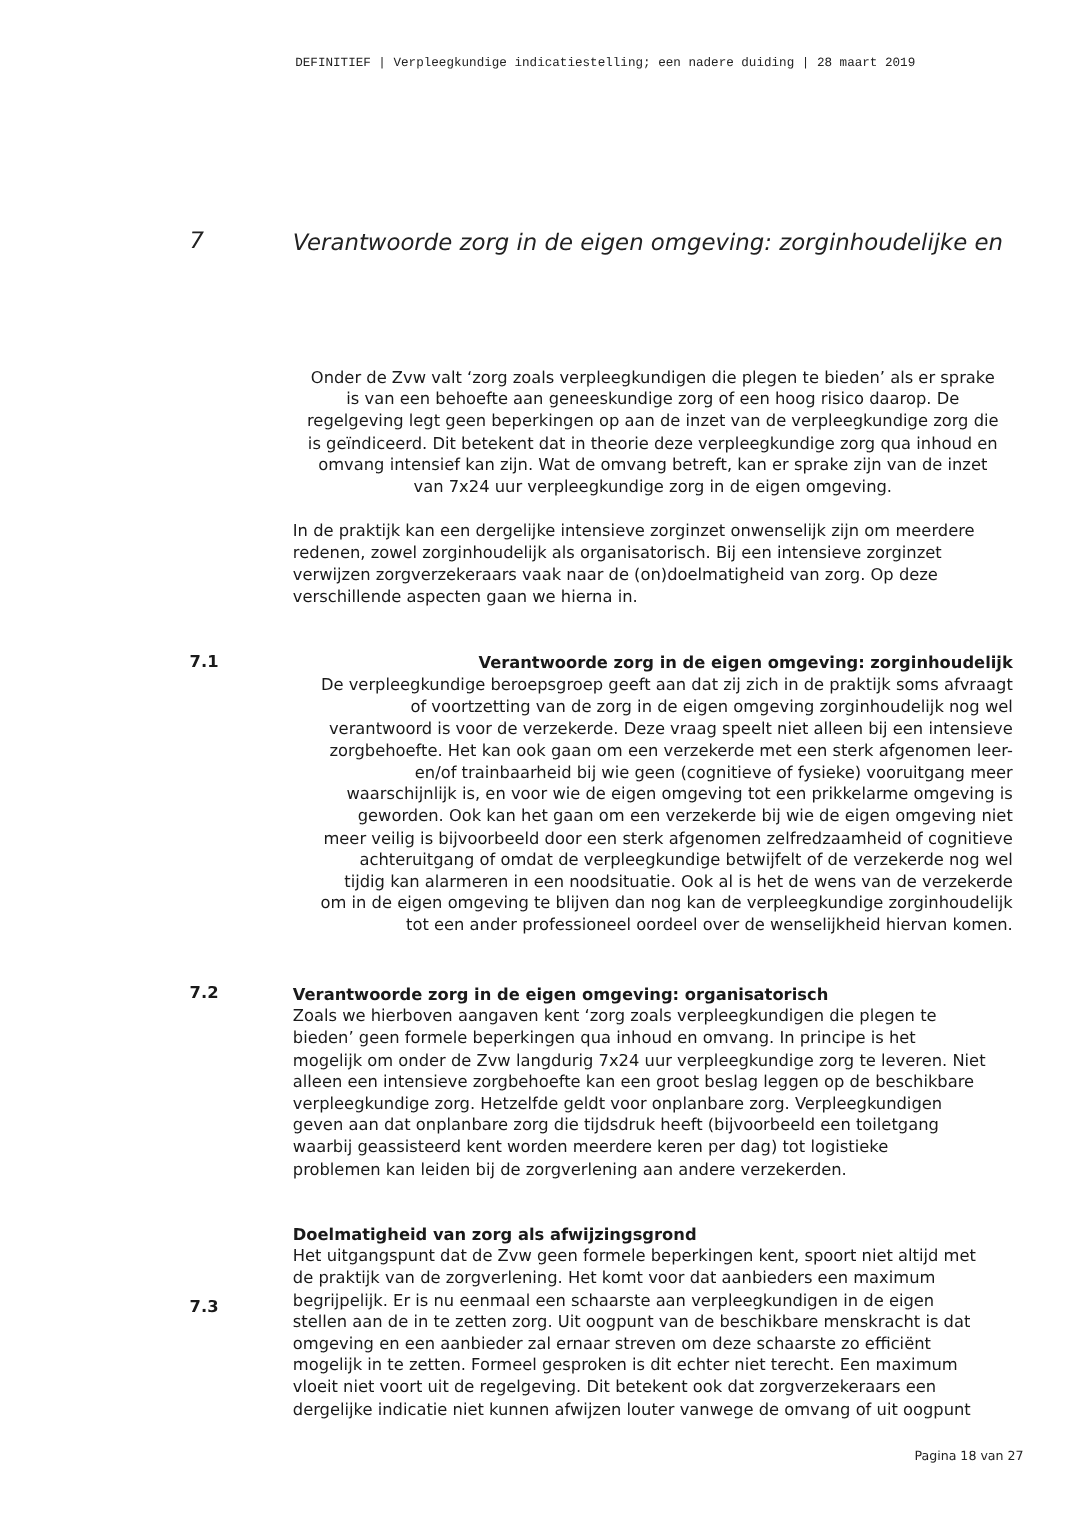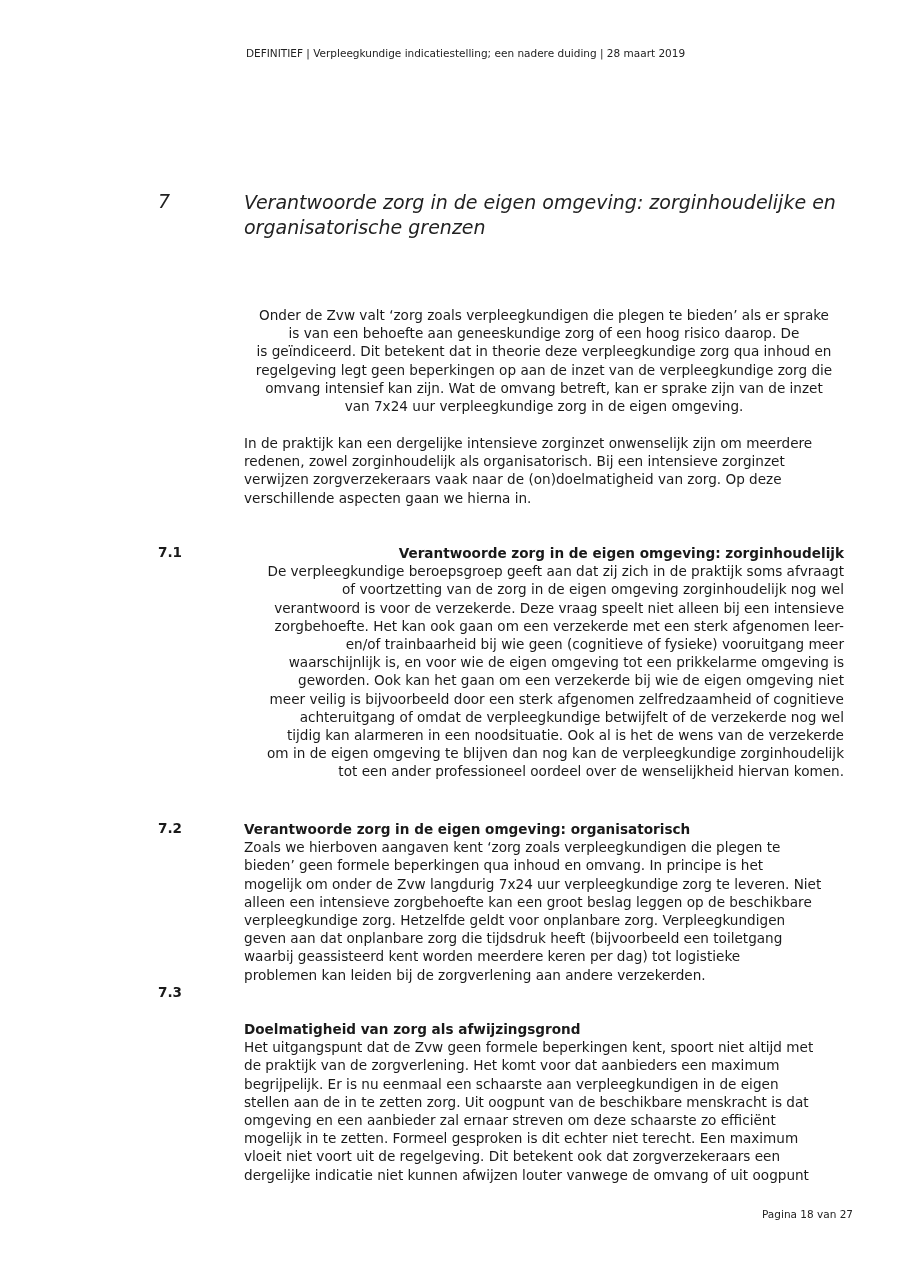--- a/index.html
+++ b/index.html
@@ -1,42 +1,41 @@
 <!DOCTYPE html>
 <html><head>
 <meta charset="utf-8">
 <style>
   html, body { margin: 0; padding: 0; background: #ffffff; }
   body { width: 900px; height: 1273px; position: relative; overflow: hidden; color: #1a1a1a;
          font-family: "DejaVu Sans", sans-serif; }
-  .header { position: absolute; left: 246px; top: 47px; font-size: 10.5px; letter-spacing: 0; color: #222; white-space: nowrap; }
+  .header { position: absolute; left: 246px; top: 47px; font-size: 10.5px; letter-spacing: 0; color: #222; white-space: nowrap; font-family: Liberation Mono, monospace; }
   .chapter-num { position: absolute; left: 158px; top: 190px; font-size: 19px; font-style: italic; color: #222; }
   .chapter-title { position: absolute; left: 244px; top: 190px; width: 600px; font-size: 19px; font-style: italic; line-height: 25px; color: #222; }
   .para { position: absolute; left: 244px; width: 600px; font-size: 13.6px; line-height: 18.2px; color: #1a1a1a; }
   .sec-num { position: absolute; left: 158px; font-size: 13.6px; font-weight: bold; color: #1a1a1a; }
   .sec-title { font-weight: bold; display: block; }
   .line { display: block; white-space: nowrap; }
   .footer { position: absolute; left: 742px; top: 1208px; font-size: 10.5px; color: #222; white-space: nowrap; margin-left: 20px; }
 </style>
 </head>
 <body>
 
 <div class="header">DEFINITIEF | Verpleegkundige indicatiestelling; een nadere duiding | 28 maart 2019</div>
 
 <div class="chapter-num">7</div>
 <div class="chapter-title">
   <span class="line">Verantwoorde zorg in de eigen omgeving: zorginhoudelijke en</span>
-  <span class="line">organisatorische grenzen</span>
 </div>
 
 <div class="para" style="top:306px;text-align:center;">
   <span class="line">Onder de Zvw valt ‘zorg zoals verpleegkundigen die plegen te bieden’ als er sprake</span>
   <span class="line">is van een behoefte aan geneeskundige zorg of een hoog risico daarop. De</span>
+  <span class="line">regelgeving legt geen beperkingen op aan de inzet van de verpleegkundige zorg die</span>
   <span class="line">is geïndiceerd. Dit betekent dat in theorie deze verpleegkundige zorg qua inhoud en</span>
-  <span class="line">regelgeving legt geen beperkingen op aan de inzet van de verpleegkundige zorg die</span>
   <span class="line">omvang intensief kan zijn. Wat de omvang betreft, kan er sprake zijn van de inzet</span>
   <span class="line">van 7x24 uur verpleegkundige zorg in de eigen omgeving.</span>
 </div>
 
 <div class="para" style="top:434px;">
   <span class="line">In de praktijk kan een dergelijke intensieve zorginzet onwenselijk zijn om meerdere</span>
   <span class="line">redenen, zowel zorginhoudelijk als organisatorisch. Bij een intensieve zorginzet</span>
   <span class="line">verwijzen zorgverzekeraars vaak naar de (on)doelmatigheid van zorg. Op deze</span>
   <span class="line">verschillende aspecten gaan we hierna in.</span>
 </div>
@@ -64,21 +63,21 @@
   <span class="line">Zoals we hierboven aangaven kent ‘zorg zoals verpleegkundigen die plegen te</span>
   <span class="line">bieden’ geen formele beperkingen qua inhoud en omvang. In principe is het</span>
   <span class="line">mogelijk om onder de Zvw langdurig 7x24 uur verpleegkundige zorg te leveren. Niet</span>
   <span class="line">alleen een intensieve zorgbehoefte kan een groot beslag leggen op de beschikbare</span>
   <span class="line">verpleegkundige zorg. Hetzelfde geldt voor onplanbare zorg. Verpleegkundigen</span>
   <span class="line">geven aan dat onplanbare zorg die tijdsdruk heeft (bijvoorbeeld een toiletgang</span>
   <span class="line">waarbij geassisteerd kent worden meerdere keren per dag) tot logistieke</span>
   <span class="line">problemen kan leiden bij de zorgverlening aan andere verzekerden.</span>
 </div>
 
-<div class="sec-num" style="top:984px;">7.3</div>
+<div class="sec-num" style="top:1081px;">7.3</div>
 <div class="para" style="top:1020px;">
   <span class="sec-title">Doelmatigheid van zorg als afwijzingsgrond</span>
   <span class="line">Het uitgangspunt dat de Zvw geen formele beperkingen kent, spoort niet altijd met</span>
   <span class="line">de praktijk van de zorgverlening. Het komt voor dat aanbieders een maximum</span>
   <span class="line">begrijpelijk. Er is nu eenmaal een schaarste aan verpleegkundigen in de eigen</span>
   <span class="line">stellen aan de in te zetten zorg. Uit oogpunt van de beschikbare menskracht is dat</span>
   <span class="line">omgeving en een aanbieder zal ernaar streven om deze schaarste zo efficiënt</span>
   <span class="line">mogelijk in te zetten. Formeel gesproken is dit echter niet terecht. Een maximum</span>
   <span class="line">vloeit niet voort uit de regelgeving. Dit betekent ook dat zorgverzekeraars een</span>
   <span class="line">dergelijke indicatie niet kunnen afwijzen louter vanwege de omvang of uit oogpunt</span>

